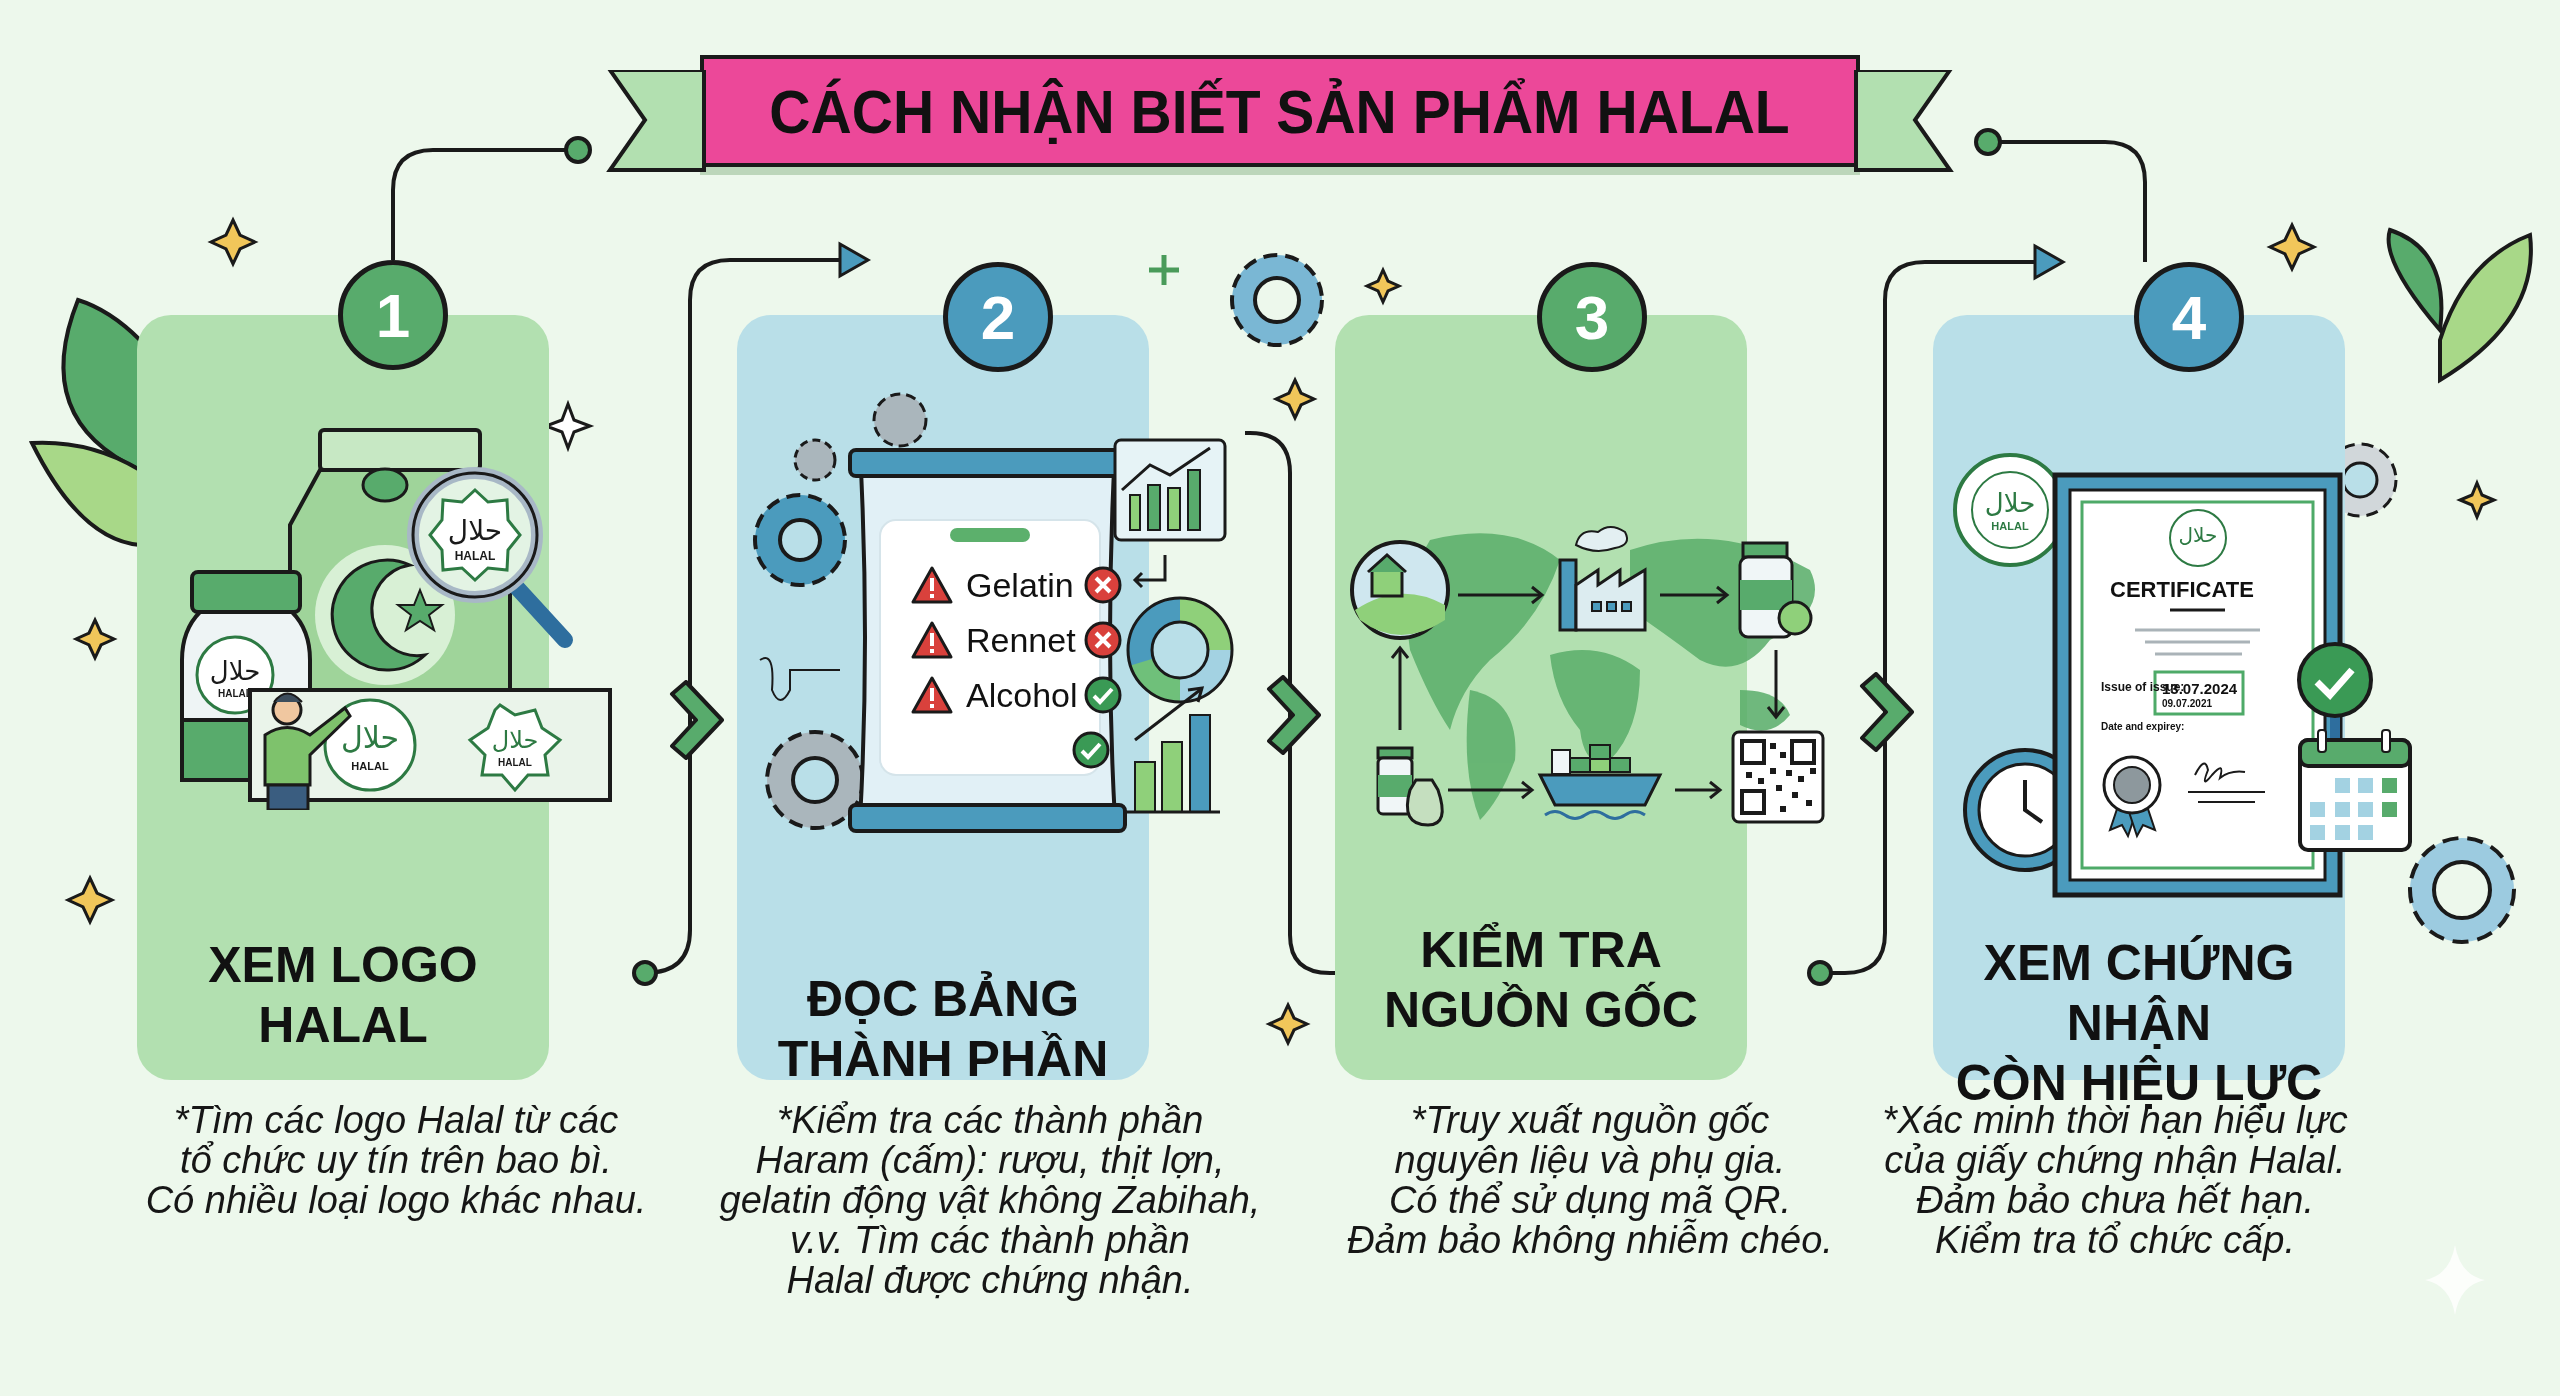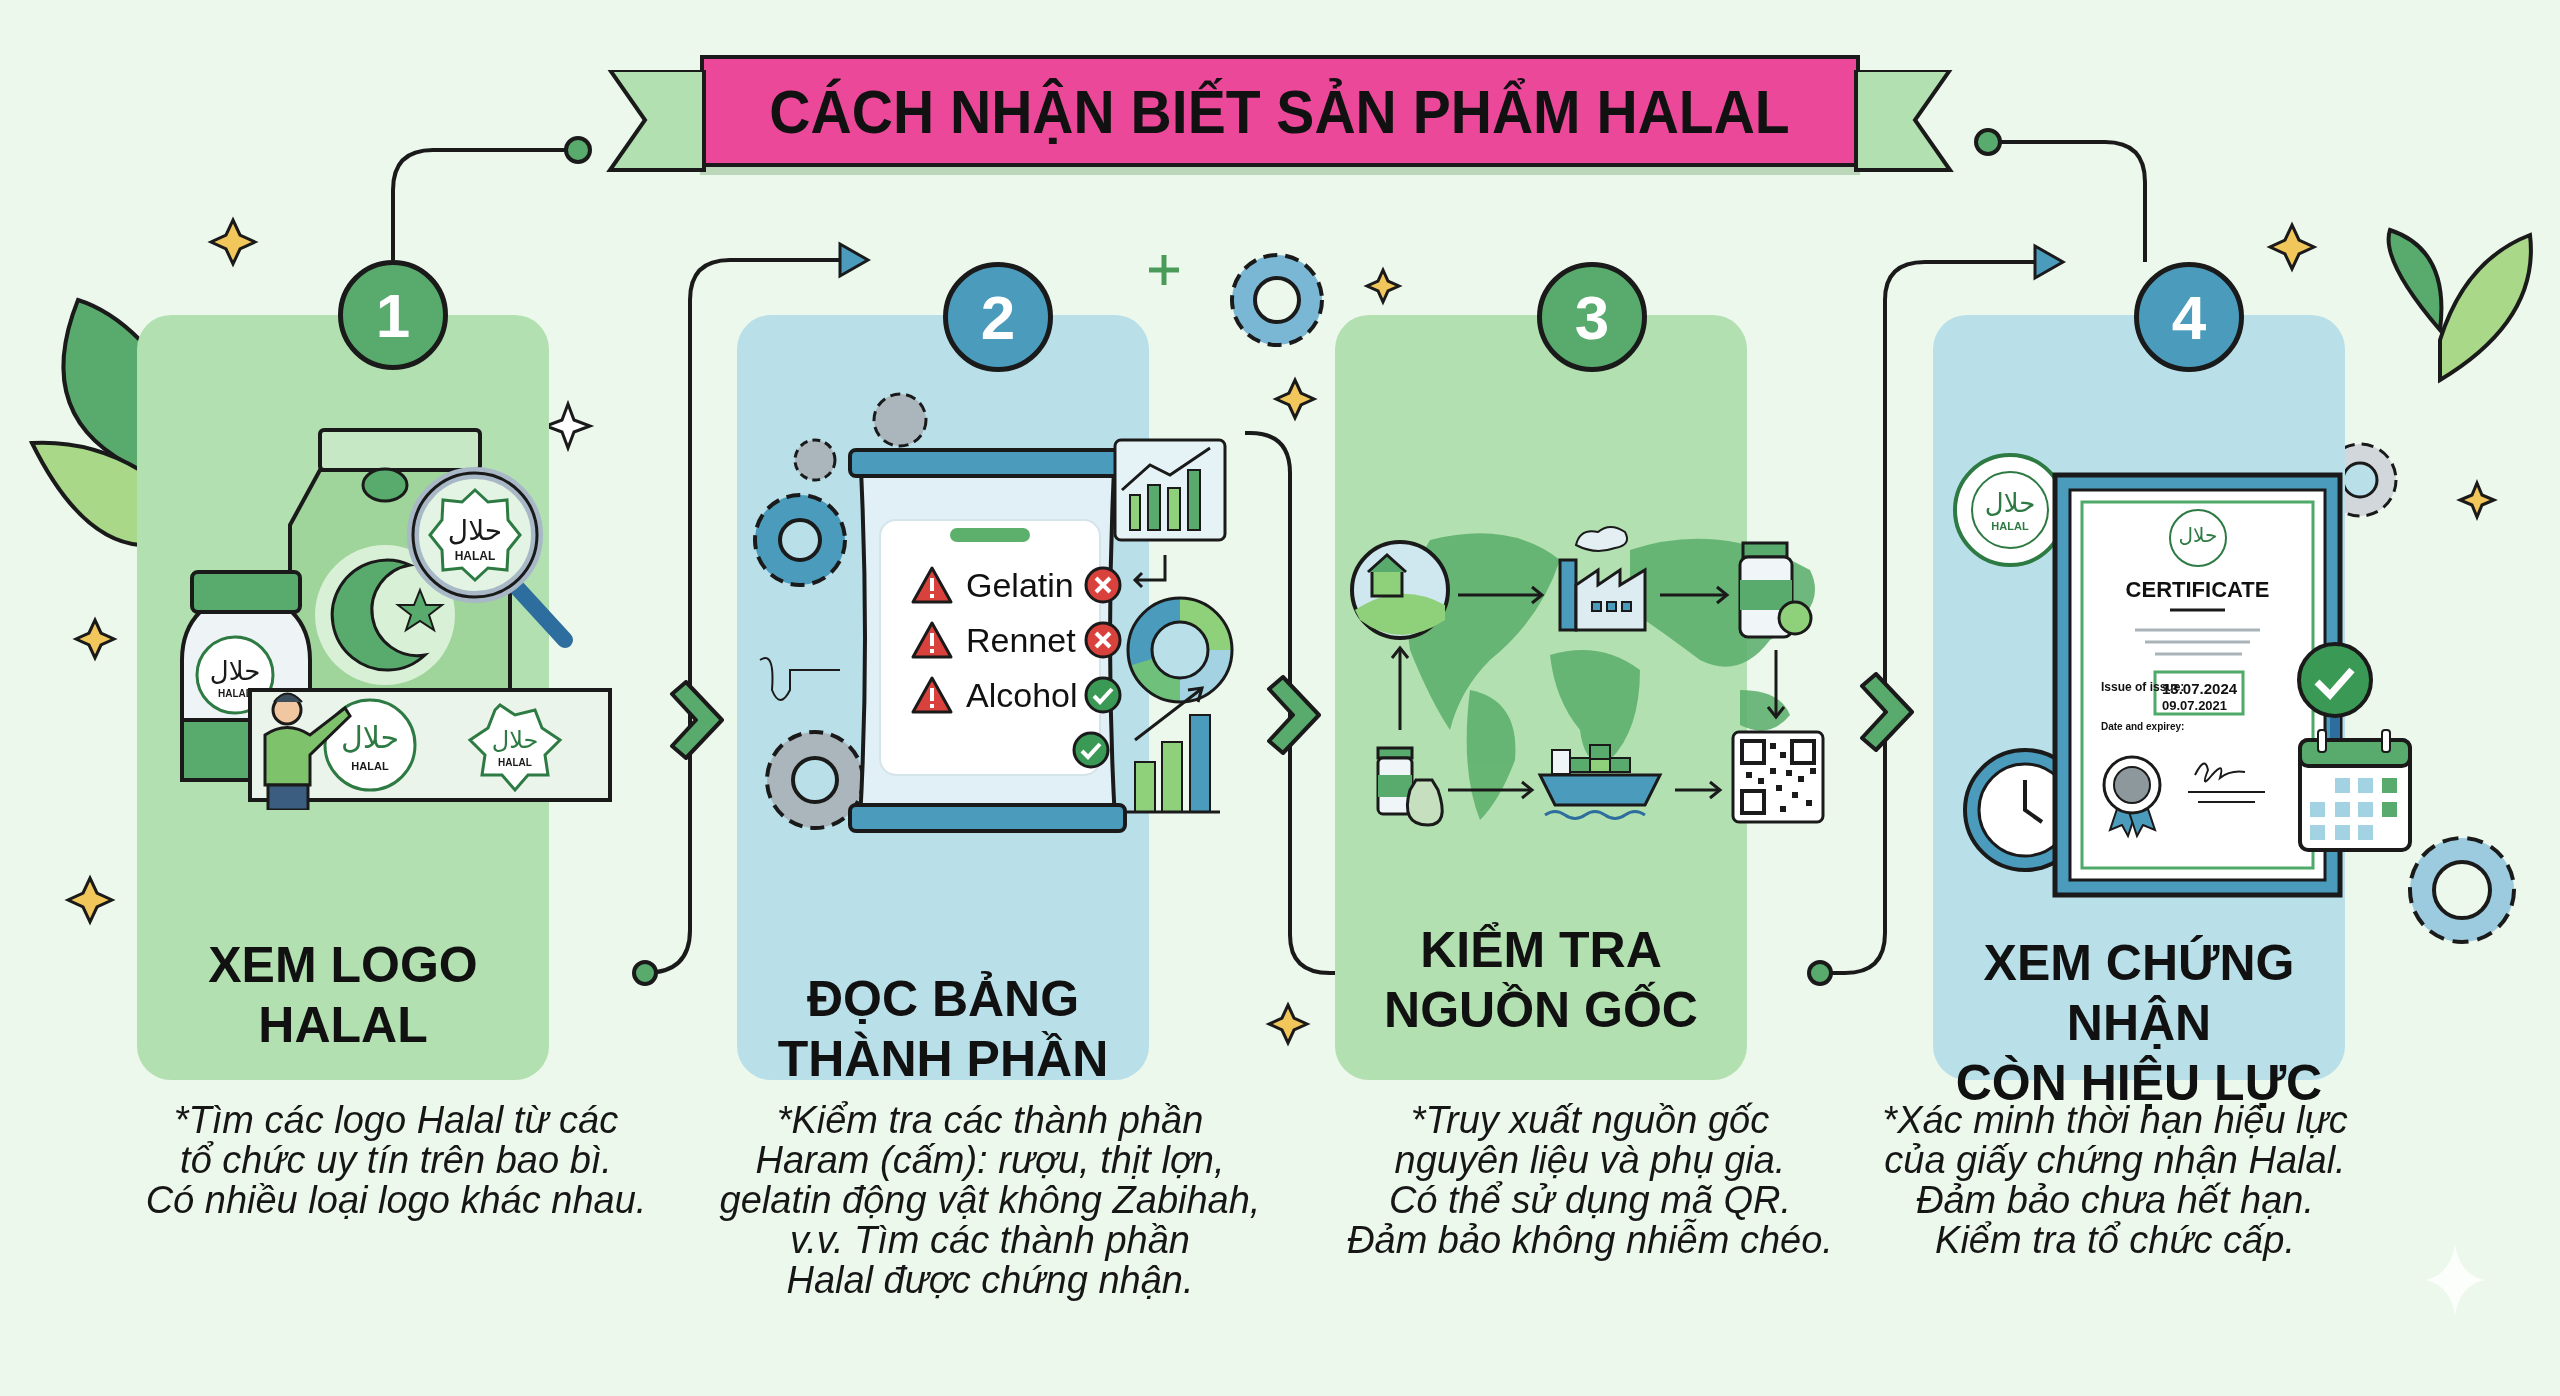--- a/index.html
+++ b/index.html
@@ -469,25 +469,25 @@
         <rect x="408" y="382" width="15" height="15"></rect>
       <rect x="360" y="405" width="15" height="15"></rect>
         <rect x="385" y="405" width="15" height="15"></rect>
         <rect x="408" y="405" width="15" height="15"></rect>
     </g>
     <rect x="432" y="358" width="15" height="15" fill="#58ab6c"></rect>
     <rect x="432" y="382" width="15" height="15" fill="#58ab6c"></rect>
   </g>
 </svg>
 
-<div class="cert-text" style="left:2110px;top:577px;font-size:22px;width:175px;text-align:center;">CERTIFICATE</div>
+<div class="cert-text" style="left:2110px;top:577px;font-size:22px;width:175px;text-align:left;">CERTIFICATE</div>
 <div class="cert-text" style="left:2101px;top:680px;font-size:12px;font-weight:600;">Issue of issue:</div>
 <div class="cert-text" style="left:2101px;top:721px;font-size:10px;font-weight:600;">Date and expirey:</div>
 <div class="cert-text" style="left:2162px;top:680px;font-size:15px;font-weight:600;">13.07.2024</div>
-<div class="cert-text" style="left:2162px;top:698px;font-size:13px;font-weight:600;">09.07.2021</div>
+<div class="cert-text" style="left:2162px;top:698px;font-size:10px;font-weight:600;">09.07.2021</div>
 
 <div class="desc" style="left:1815px;">*Xác minh thời hạn hiệu lực
 của giấy chứng nhận Halal.
 Đảm bảo chưa hết hạn.
 Kiểm tra tổ chức cấp.</div>
 
 <svg class="abs" style="left:2420px;top:1240px;" width="70" height="80" viewBox="0 0 70 80">
   <path d="M35 5 Q40 35 65 40 Q40 45 35 75 Q30 45 5 40 Q30 35 35 5 Z" fill="#ffffff" opacity="0.8"></path>
 </svg>
 

